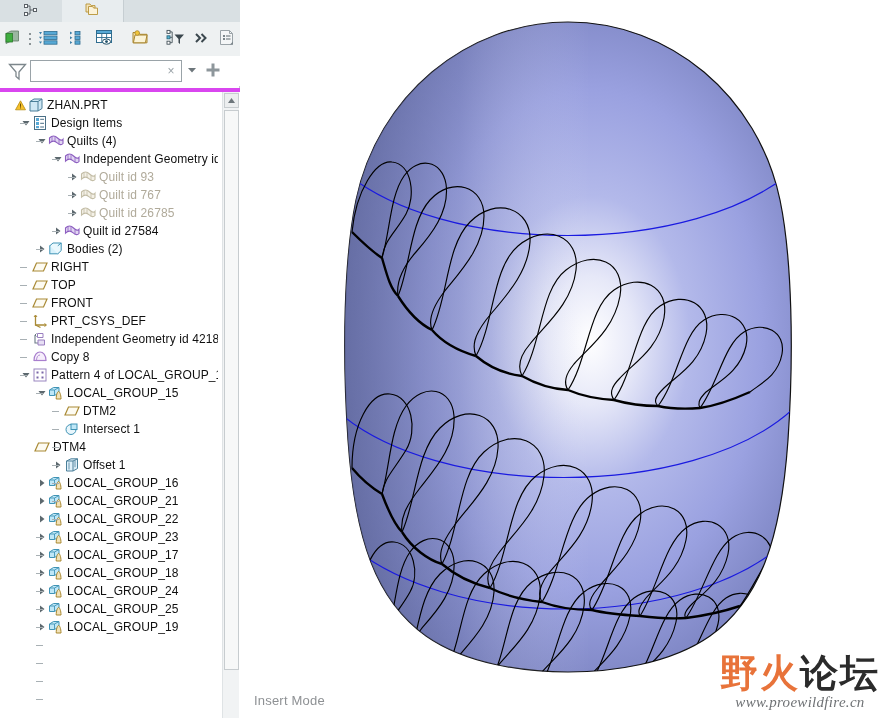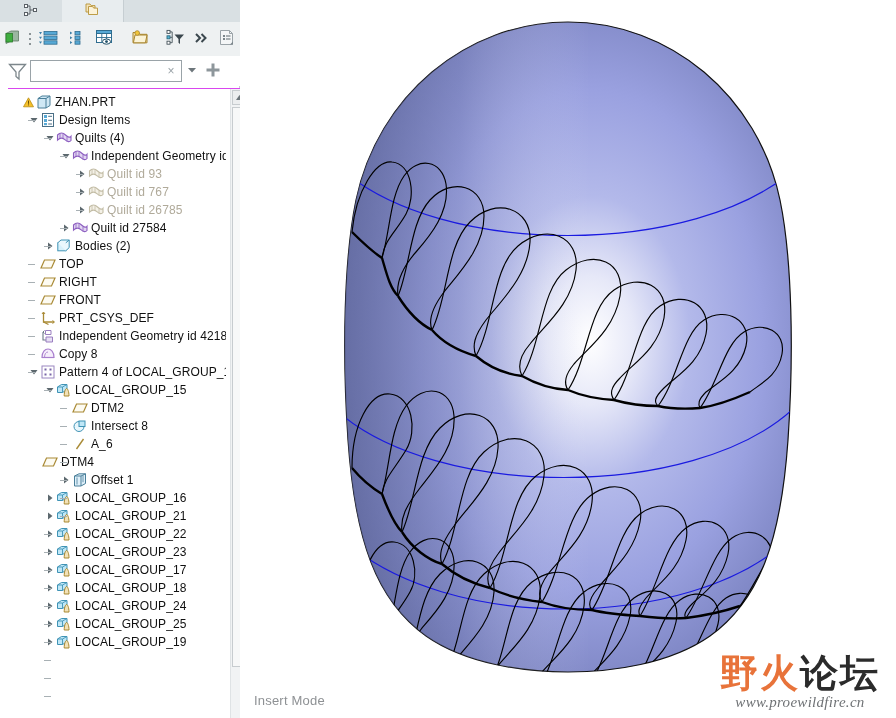--- a/index.html
+++ b/index.html
@@ -66,23 +66,23 @@
   }
   .clearx{
     position:absolute;right:4px;top:3px;width:12px;height:14px;
     color:#9aa3a8;font-size:12px;line-height:14px;text-align:center;cursor:default;
   }
   .caretbtn{width:20px;height:22px;display:flex;align-items:center;justify-content:center;cursor:default;}
   .plusbtn{width:22px;height:22px;display:flex;align-items:center;justify-content:center;cursor:default;}
 
   
   .treewrap{
-    position:absolute;left:8px;top:88px;width:240px;height:630px;
+    position:absolute;left:0;top:88px;width:240px;height:630px;
     background:#ffffff;box-sizing:border-box;
-    border-top:1px solid #d946ef;
+    border-top:4px solid #d946ef;
     overflow:hidden;
   }
   .tree{
     position:absolute;left:0;top:0;width:218px;height:630px;
     overflow:hidden;padding-top:4px;box-sizing:border-box;
   }
   .row{
     position:relative;height:18px;display:flex;align-items:center;
     white-space:nowrap;cursor:default;
   }
@@ -420,30 +420,30 @@
             </span>
             <span class="tlabel">Bodies (2)</span>
           </div>
           <div class="row" style="padding-left:20px">
             <span class="expander"></span>
             <span class="tico">
               <svg width="16" height="16" viewBox="0 0 16 16">
                 <path d="M4.5 4 L15 4 L11.5 12 L1 12 Z" fill="#fdfbf2" stroke="#a98a35" stroke-width="1.2"></path>
               </svg>
             </span>
+            <span class="tlabel">RIGHT</span>
+          </div>
+          <div class="row" style="padding-left:20px">
+            <span class="expander"></span>
+            <span class="tico">
+              <svg width="16" height="16" viewBox="0 0 16 16">
+                <path d="M4.5 4 L15 4 L11.5 12 L1 12 Z" fill="#fdfbf2" stroke="#a98a35" stroke-width="1.2"></path>
+              </svg>
+            </span>
             <span class="tlabel">TOP</span>
-          </div>
-          <div class="row" style="padding-left:20px">
-            <span class="expander"></span>
-            <span class="tico">
-              <svg width="16" height="16" viewBox="0 0 16 16">
-                <path d="M4.5 4 L15 4 L11.5 12 L1 12 Z" fill="#fdfbf2" stroke="#a98a35" stroke-width="1.2"></path>
-              </svg>
-            </span>
-            <span class="tlabel">RIGHT</span>
           </div>
           <div class="row" style="padding-left:20px">
             <span class="expander"></span>
             <span class="tico">
               <svg width="16" height="16" viewBox="0 0 16 16">
                 <path d="M4.5 4 L15 4 L11.5 12 L1 12 Z" fill="#fdfbf2" stroke="#a98a35" stroke-width="1.2"></path>
               </svg>
             </span>
             <span class="tlabel">FRONT</span>
           </div>
@@ -526,30 +526,21 @@
             <span class="tlabel">DTM2</span>
           </div>
           <div class="row" style="padding-left:52px">
             <span class="expander"></span>
             <span class="tico">
               <svg width="16" height="16" viewBox="0 0 16 16">
                 <circle cx="7" cy="8.5" r="5" fill="#e8f6fc" stroke="#3f93b5" stroke-width="1"></circle>
                 <rect x="7" y="3" width="6" height="5.5" fill="#bfe7f7" stroke="#3f93b5" stroke-width="1"></rect>
               </svg>
             </span>
-            <span class="tlabel">Intersect 8</span>
-          </div>
-          <div class="row" style="padding-left:52px">
-            <span class="expander"></span>
-            <span class="tico">
-              <svg width="16" height="16" viewBox="0 0 16 16">
-                <path d="M11.5 3 L4.5 13" stroke="#a98a35" stroke-width="1.4"></path>
-              </svg>
-            </span>
-            <span class="tlabel">A_6</span>
+            <span class="tlabel">Intersect 1</span>
           </div>
           <div class="row" style="padding-left:22px">
             <span class="expander"></span>
             <span class="tico">
               <svg width="16" height="16" viewBox="0 0 16 16">
                 <path d="M4.5 4 L15 4 L11.5 12 L1 12 Z" fill="#fdfbf2" stroke="#a98a35" stroke-width="1.2"></path>
               </svg>
             </span>
             <span class="tlabel">DTM4</span>
           </div>

